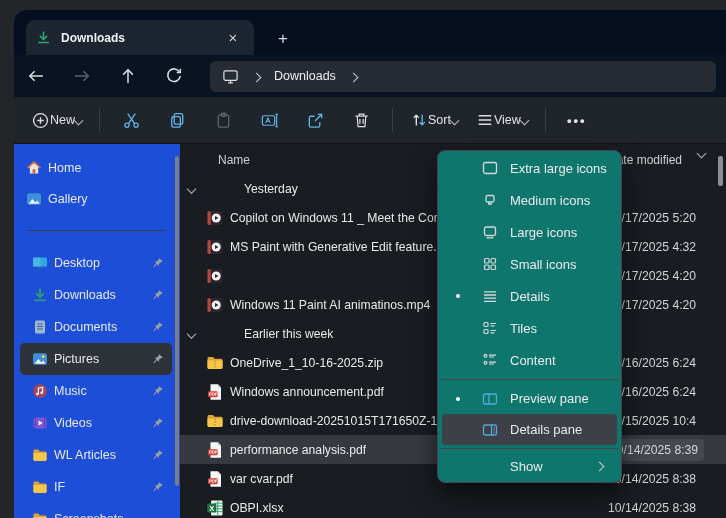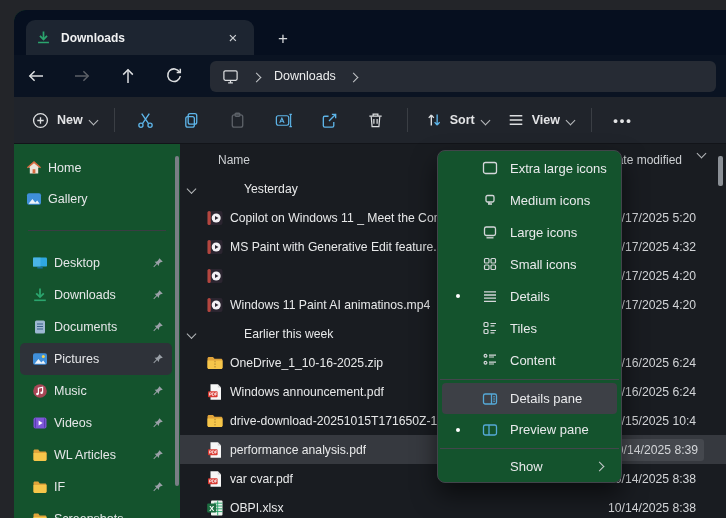--- a/index.html
+++ b/index.html
@@ -4,21 +4,21 @@
 <style>
   html,body{margin:0;padding:0;}
   body{
     width:726px;height:518px;position:relative;overflow:hidden;
     background:#232529;
     font-family:"Liberation Sans", sans-serif;
     color:#e8e9ea;-webkit-font-smoothing:antialiased;
   }
   .window{
     position:absolute;left:14px;top:10px;width:712px;height:508px;
-    border-top-left-radius:12px;overflow:hidden;background:#14532d;
+    border-top-left-radius:12px;overflow:hidden;background:#1d4ed8;
   }
   
   .titlebar{position:absolute;left:0;top:0;right:0;height:45px;background:#060f1f;}
   .tab{
     position:absolute;left:12px;top:10px;width:228px;height:35px;
     background:#1d2531;border-radius:9px 9px 0 0;
     display:flex;align-items:center;padding:0 10px;box-sizing:border-box;
   }
   .tab-title{font-size:12px;font-weight:bold;color:#f0f1f2;margin-left:10px;}
   .tab-close{
@@ -44,21 +44,21 @@
   .chev{display:inline-block;width:6px;height:6px;border-right:1.4px solid currentColor;border-bottom:1.4px solid currentColor;}
   .chev-r{transform:rotate(-45deg);}
   .chev-d{transform:rotate(45deg);}
   .crumb-sep{color:#c3c6c9;margin:0 14px;}
   
   .toolbar{
     position:absolute;left:0;top:87px;right:0;height:47px;background:#20242b;
     border-bottom:1px solid #121419;
     display:flex;align-items:center;padding:0 8px;box-sizing:border-box;
   }
-  .tb-btn{display:flex;align-items:center;gap:7px;height:34px;padding:0 9px;border-radius:5px;color:#e3e4e6;font-size:12.5px;font-weight:bold;}
+  .tb-btn{display:flex;align-items:center;height:34px;padding:0 9px;border-radius:5px;color:#e3e4e6;font-size:12.5px;}
   .tb-icon-btn{width:40px;height:34px;display:flex;align-items:center;justify-content:center;border-radius:5px;margin:0 3px;}
   .tb-divider{width:1px;height:24px;background:#3a3e44;margin:0 8px;}
   .tb-more{letter-spacing:2px;font-size:13px;color:#e3e4e6;font-weight:bold;}
   .dim-chev{color:#b9bcbf;}
   
   .main{position:absolute;left:0;top:134px;right:0;bottom:0;display:flex;}
   
   .sidebar{width:166px;position:relative;box-sizing:border-box;padding-top:8px;flex:none;}
   .side-item{
     height:31px;display:flex;align-items:center;border-radius:5px;margin:0 8px 0 6px;
@@ -82,21 +82,21 @@
   .grp-chev{position:absolute;left:8px;top:50%;transform:translateY(-50%) rotate(45deg);color:#b4b7ba;}
   .grp-label{position:absolute;left:24px;white-space:nowrap;margin-left:40px;}
   .f-ico{position:absolute;left:26px;top:50%;transform:translateY(-50%);display:flex;}
   .f-name{position:absolute;left:50px;white-space:nowrap;overflow:hidden;max-width:500px;}
   .f-date{position:absolute;left:428px;white-space:nowrap;color:#d3d5d8;}
   .frow.selected .f-date{background:#45484e;padding:4px 6px;border-radius:3px;left:424px;}
   .file-scroll{position:absolute;right:3px;top:12px;width:5px;height:30px;border-radius:2px;background:#8b9096;}
   
   .menu{
     position:absolute;left:437px;top:150px;width:185px;box-sizing:border-box;
-    background:#14532d;border:1px solid #41444a;border-radius:8px;
+    background:#0f766e;border:1px solid #41444a;border-radius:8px;
     box-shadow:0 12px 24px rgba(0,0,0,.55);padding:1px 0 2px 0;z-index:10;
   }
   .mi{height:32px;display:flex;align-items:center;position:relative;margin:0 4px;border-radius:4px;font-size:13px;color:#e9eaec;}
   .mi.short{height:31px;}
   .mi.hovered{background:#3d4046;}
   .mi .dot{position:absolute;left:14px;width:4px;height:4px;border-radius:50%;background:#fff;}
   .mi .m-ico{position:absolute;left:39px;display:flex;}
   .mi .m-label{position:absolute;left:68px;white-space:nowrap;}
   .mi .sub-chev{position:absolute;right:14px;color:#c7cacd;}
   .menu-sep{height:1px;background:#43464c;margin:3px 2px;}
@@ -594,39 +594,39 @@
         <svg width="18" height="18" viewBox="0 0 18 18" fill="none" stroke="#d5d7da" stroke-width="1.2">
           <circle cx="4.5" cy="4.8" r="1.4"></circle>
           <path d="M8 4.2h7M8 6h5"></path>
           <circle cx="4.5" cy="11.8" r="1.4"></circle>
           <path d="M8 11.2h7M8 13h5"></path>
         </svg>
       </span>
     <span class="m-label">Content</span>
   </div>
   <div class="menu-sep"></div>
+  <div class="mi short">
+    <span class="dot"></span>
+    <span class="m-ico">
+        <svg width="18" height="18" viewBox="0 0 18 18" fill="none" stroke="#55a9d8" stroke-width="1.3">
+          <rect x="2.5" y="4" width="13" height="10" rx="1.8"></rect>
+          <path d="M8 4v10"></path>
+        </svg>
+      </span>
+    <span class="m-label">Preview pane</span>
+  </div>
   <div class="mi short hovered">
     <span class="m-ico">
         <svg width="18" height="18" viewBox="0 0 18 18" fill="none" stroke="#55a9d8" stroke-width="1.3">
           <rect x="2.5" y="4" width="13" height="10" rx="1.8"></rect>
           <path d="M10.5 4v10"></path>
           <path d="M12.2 6.8h1.8M12.2 9h1.8M12.2 11.2h1.8" stroke-width="1"></path>
         </svg>
       </span>
     <span class="m-label">Details pane</span>
-  </div>
-  <div class="mi short">
-    <span class="dot"></span>
-    <span class="m-ico">
-        <svg width="18" height="18" viewBox="0 0 18 18" fill="none" stroke="#55a9d8" stroke-width="1.3">
-          <rect x="2.5" y="4" width="13" height="10" rx="1.8"></rect>
-          <path d="M8 4v10"></path>
-        </svg>
-      </span>
-    <span class="m-label">Preview pane</span>
   </div>
   <div class="menu-sep"></div>
   <div class="mi" style="height:28px">
     <span class="m-label">Show</span>
     <span class="sub-chev">
         <span class="chev chev-r" style="display:block"></span>
       </span>
   </div>
 </div>
 

